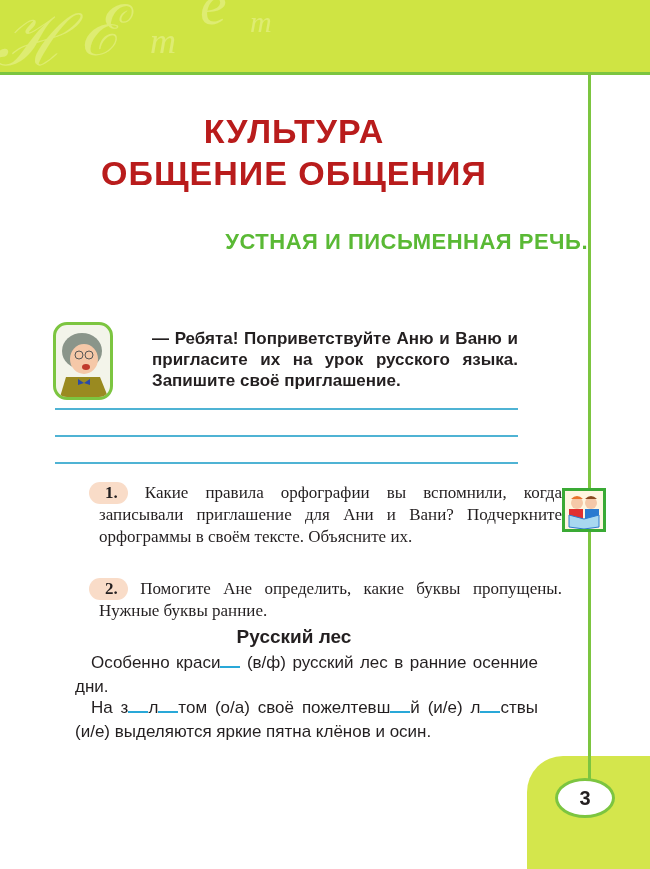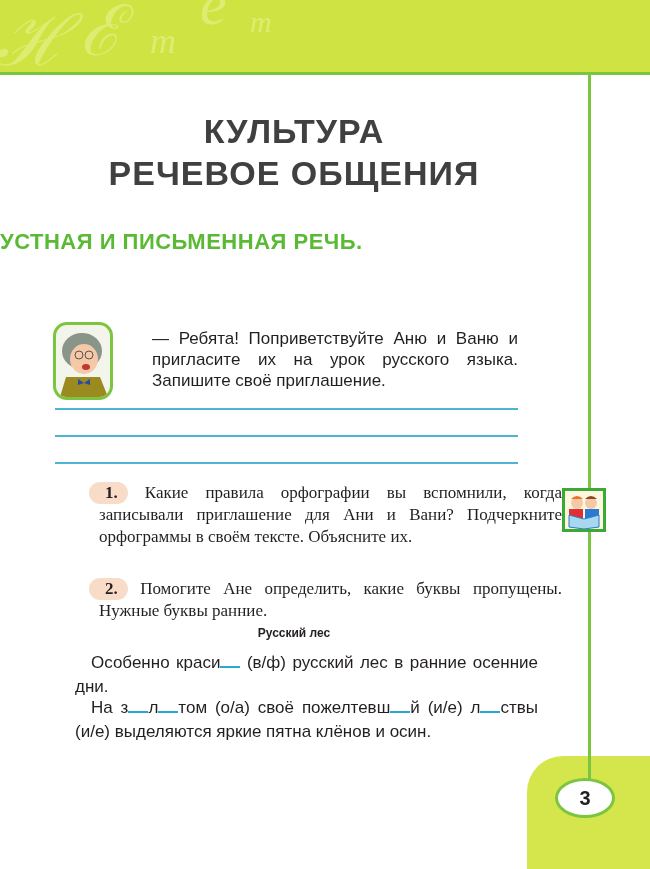--- a/index.html
+++ b/index.html
@@ -3,46 +3,46 @@
 <meta charset="utf-8">
 <style>
   html, body { margin:0; padding:0; }
   body { width:650px; height:869px; position:relative; background:#ffffff; overflow:hidden; font-family:"Liberation Sans", sans-serif; color:#231f20; }
   .header { position:absolute; left:0; top:0; width:650px; height:72px; background:#cfe443; border-bottom:3px solid #7cc540; overflow:hidden; }
   .deco { position:absolute; color:#e2ee7e; font-family:"Liberation Serif", serif; font-style:italic; opacity:0.8; }
   .vline { position:absolute; left:588px; top:72px; width:3px; height:712px; background:#7cc540; }
   .corner { position:absolute; left:527px; top:756px; width:123px; height:113px; background:#d4e64c; border-top-left-radius:36px; }
   .pagenum { position:absolute; left:555px; top:778px; width:60px; height:40px; border:3px solid #7cc540; border-radius:50%; background:#fff; box-sizing:border-box; text-align:center; font-weight:bold; font-size:20px; line-height:34px; color:#231f20; }
   .reading-icon { position:absolute; left:562px; top:488px; width:44px; height:44px; border:3px solid #3aaa35; background:#fff6e0; box-sizing:border-box; }
-  .title { position:absolute; left:0; width:588px; text-align:center; color:#404040; font-weight:bold; font-size:34px; letter-spacing:1px; line-height:42px; }
-  .subtitle { position:absolute; left:0; width:588px; text-align:left; color:#5ab935; font-weight:bold; font-size:22px; letter-spacing:0.5px; line-height:28px; }
+  .title { position:absolute; left:0; width:588px; text-align:center; color:#b91c1c; font-weight:bold; font-size:34px; letter-spacing:1px; line-height:42px; }
+  .subtitle { position:absolute; left:0; width:588px; text-align:right; color:#5ab935; font-weight:bold; font-size:22px; letter-spacing:0.5px; line-height:28px; }
   .avatar { position:absolute; left:53px; top:322px; width:60px; height:78px; border:3px solid #7cc540; border-radius:14px; background:#f3f4ea; overflow:hidden; box-sizing:border-box; }
-  .speech { position:absolute; left:152px; top:328px; width:366px; font-size:17px; line-height:21px; text-align:justify; }
+  .speech { position:absolute; left:152px; top:328px; width:366px; font-size:17px; line-height:21px; text-align:justify;font-weight:bold; }
   .rule { position:absolute; left:55px; width:463px; height:2px; background:#4fb3d4; }
   .task { position:absolute; left:55px; width:463px; font-family:"Liberation Serif", serif; font-size:17px; line-height:22px; text-align:justify;margin-left:44px; }
   .num { display:inline-block; background:#f9dcc8; border-radius:14px; padding:0 10px 0 16px; margin-left:-10px; font-weight:bold; }
-  .rtitle { position:absolute; left:0; width:588px; text-align:center; font-weight:bold; font-size:12px; }
+  .rtitle { position:absolute; left:0; width:588px; text-align:center; font-weight:bold; font-size:19px; }
   .para { position:absolute; left:55px; width:463px; font-size:17px; line-height:24px; text-align:justify;margin-left:20px; }
   .blank { display:inline-block; width:20px; border-bottom:2px solid #29a8d8; height:6px; }
 </style>
 </head>
 <body>
 
 <div class="header">
   <span class="deco" style="left:-5px;top:-10px;font-size:70px;">ℋ</span>
   <span class="deco" style="left:80px;top:-20px;font-size:70px;">ℰ</span>
   <span class="deco" style="left:150px;top:20px;font-size:36px;">m</span>
   <span class="deco" style="left:200px;top:-30px;font-size:60px;">e</span>
   <span class="deco" style="left:250px;top:5px;font-size:30px;">m</span>
 </div>
 <div class="vline"></div>
 
 <div class="title" style="top:110px;">
   <div>КУЛЬТУРА</div>
-  <div>РЕЧЕВОЕ  ОБЩЕНИЯ</div>
+  <div>ОБЩЕНИЕ  ОБЩЕНИЯ</div>
 </div>
 
 <div class="subtitle" style="top:228px;">
   <div>УСТНАЯ  И  ПИСЬМЕННАЯ  РЕЧЬ.</div>
 </div>
 
 <div class="avatar">
   <svg width="54" height="72" viewBox="0 0 54 72">
     <ellipse cx="26" cy="26" rx="20" ry="18" fill="#8a958a"></ellipse>
     <ellipse cx="28" cy="34" rx="14" ry="15" fill="#f5c8a8"></ellipse>

